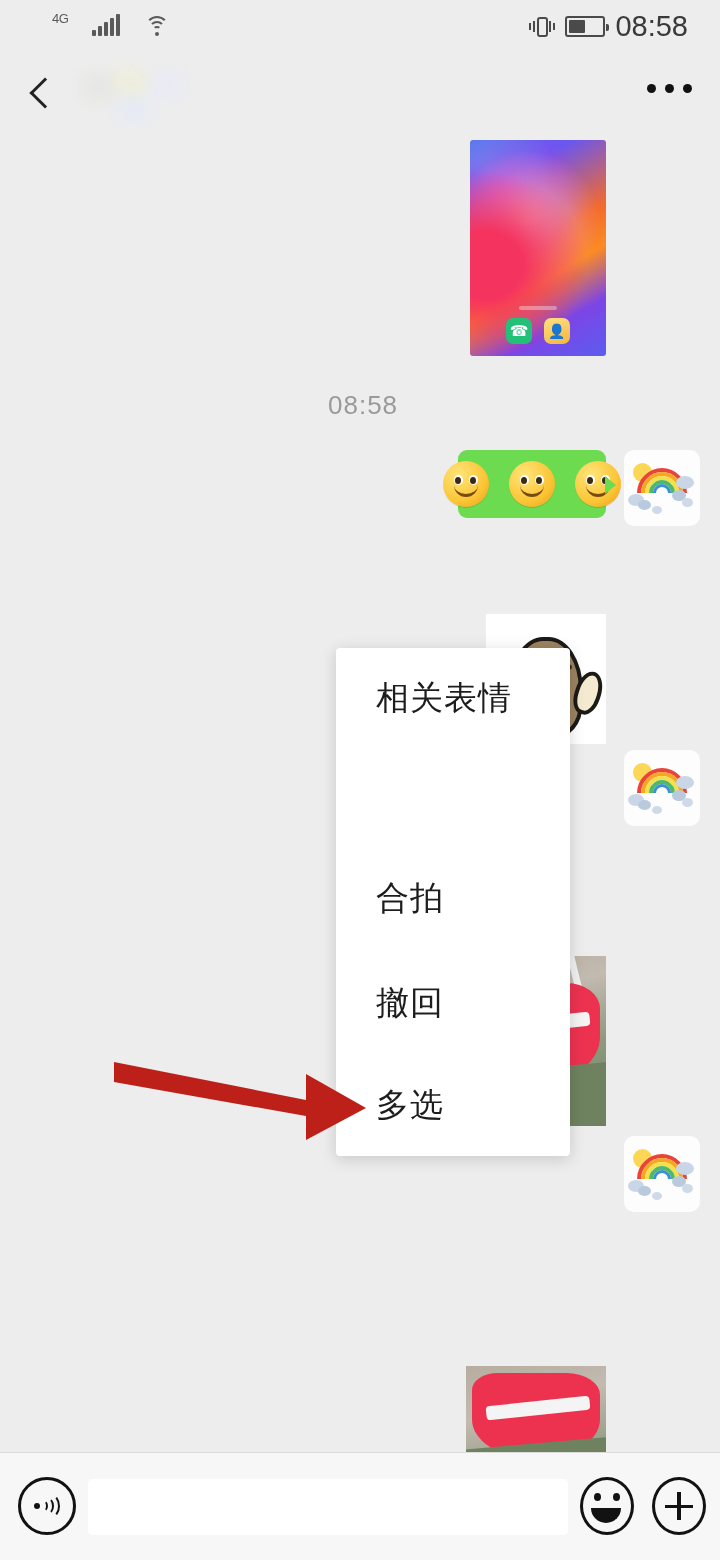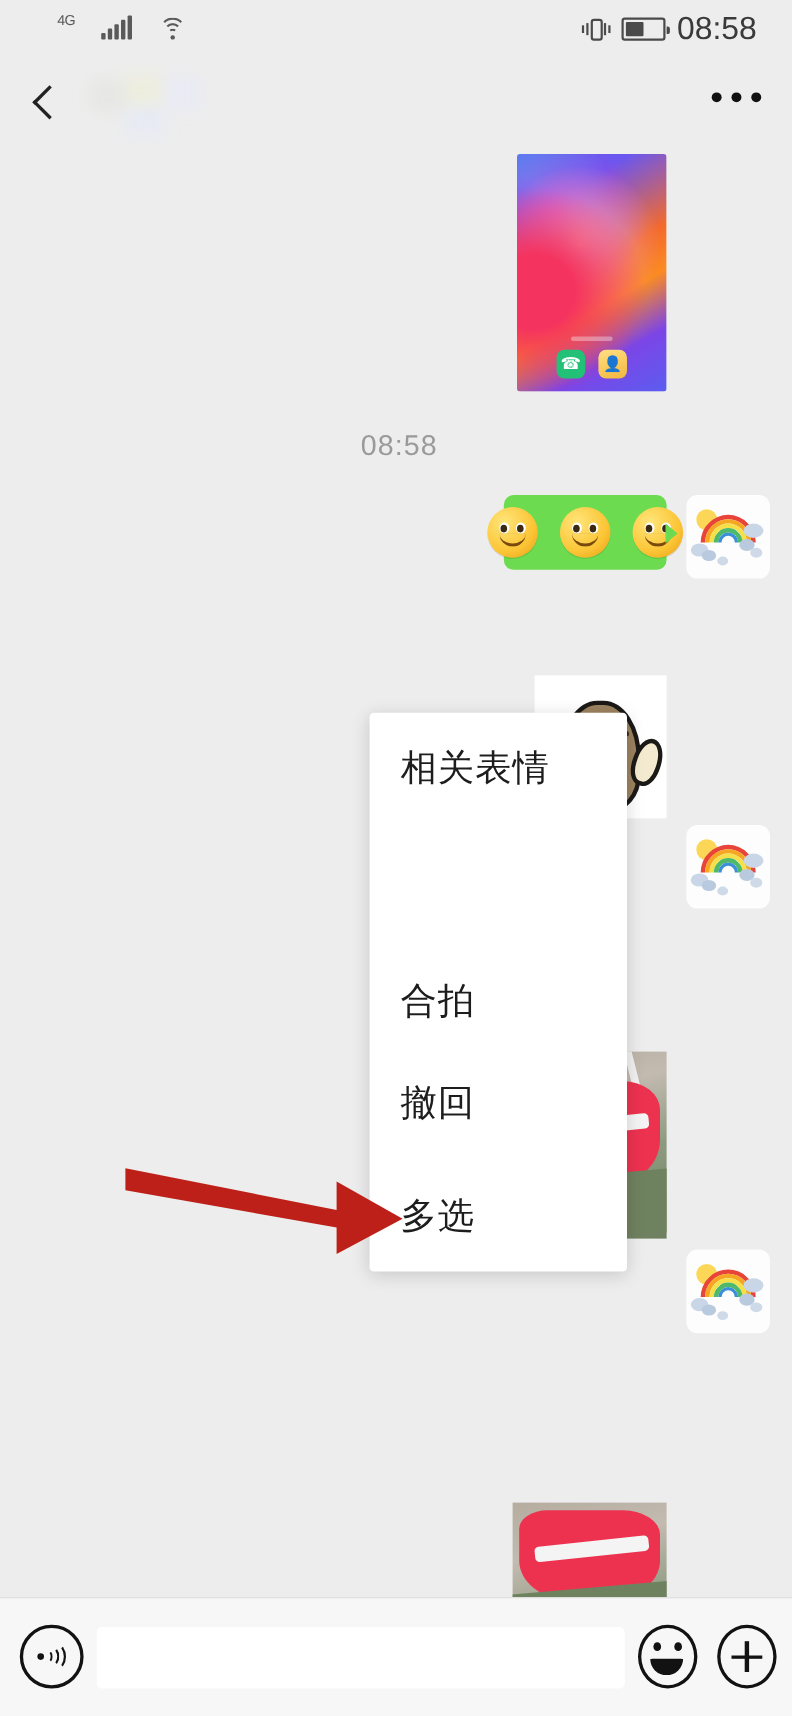--- a/index.html
+++ b/index.html
@@ -180,21 +180,21 @@
     position: absolute; left: 336px; top: 648px; width: 234px; height: 508px;
     background: #fff; border-radius: 4px;
     box-shadow: 0 3px 16px rgba(0,0,0,.16);
     z-index: 40; overflow: hidden;
   }
   .ctx-item {
     position: absolute; left: 0; width: 234px; height: 101.6px;
     display: flex; align-items: center; cursor: pointer;
   }
   .ctx-item span {
-    padding-left: 28px; font-size: 33px; color: #1d1d1d; letter-spacing: 1px;
+    padding-left: 40px; font-size: 33px; color: #1d1d1d; letter-spacing: 1px;
     font-family: "DejaVu Sans", "Liberation Sans", sans-serif;
   }
 
   
   #arrow { position: absolute; left: 110px; top: 1030px; width: 260px; height: 110px; z-index: 50; }
 
   
   #inputbar {
     position: absolute; left: 0; bottom: 0; width: 720px; height: 108px;
     background: #f7f7f7; border-top: 1px solid #dcdcdc;
@@ -377,21 +377,21 @@
       <span class="barw" style="top:20%;"></span>
         <span class="grass" style="height:56%;"></span>
     </div>
 
   </div>
 
   <div id="ctxmenu">
     <div class="ctx-item" style="top:0px;">
       <span>相关表情</span>
     </div>
-    <div class="ctx-item" style="top:212px;text-align:center;">
+    <div class="ctx-item" style="top:200px;text-align:center;">
       <span>合拍</span>
     </div>
     <div class="ctx-item" style="top:406.4px;">
       <span>多选</span>
     </div>
     <div class="ctx-item" style="top:304.8px;">
       <span>撤回</span>
     </div>
   </div>
 

